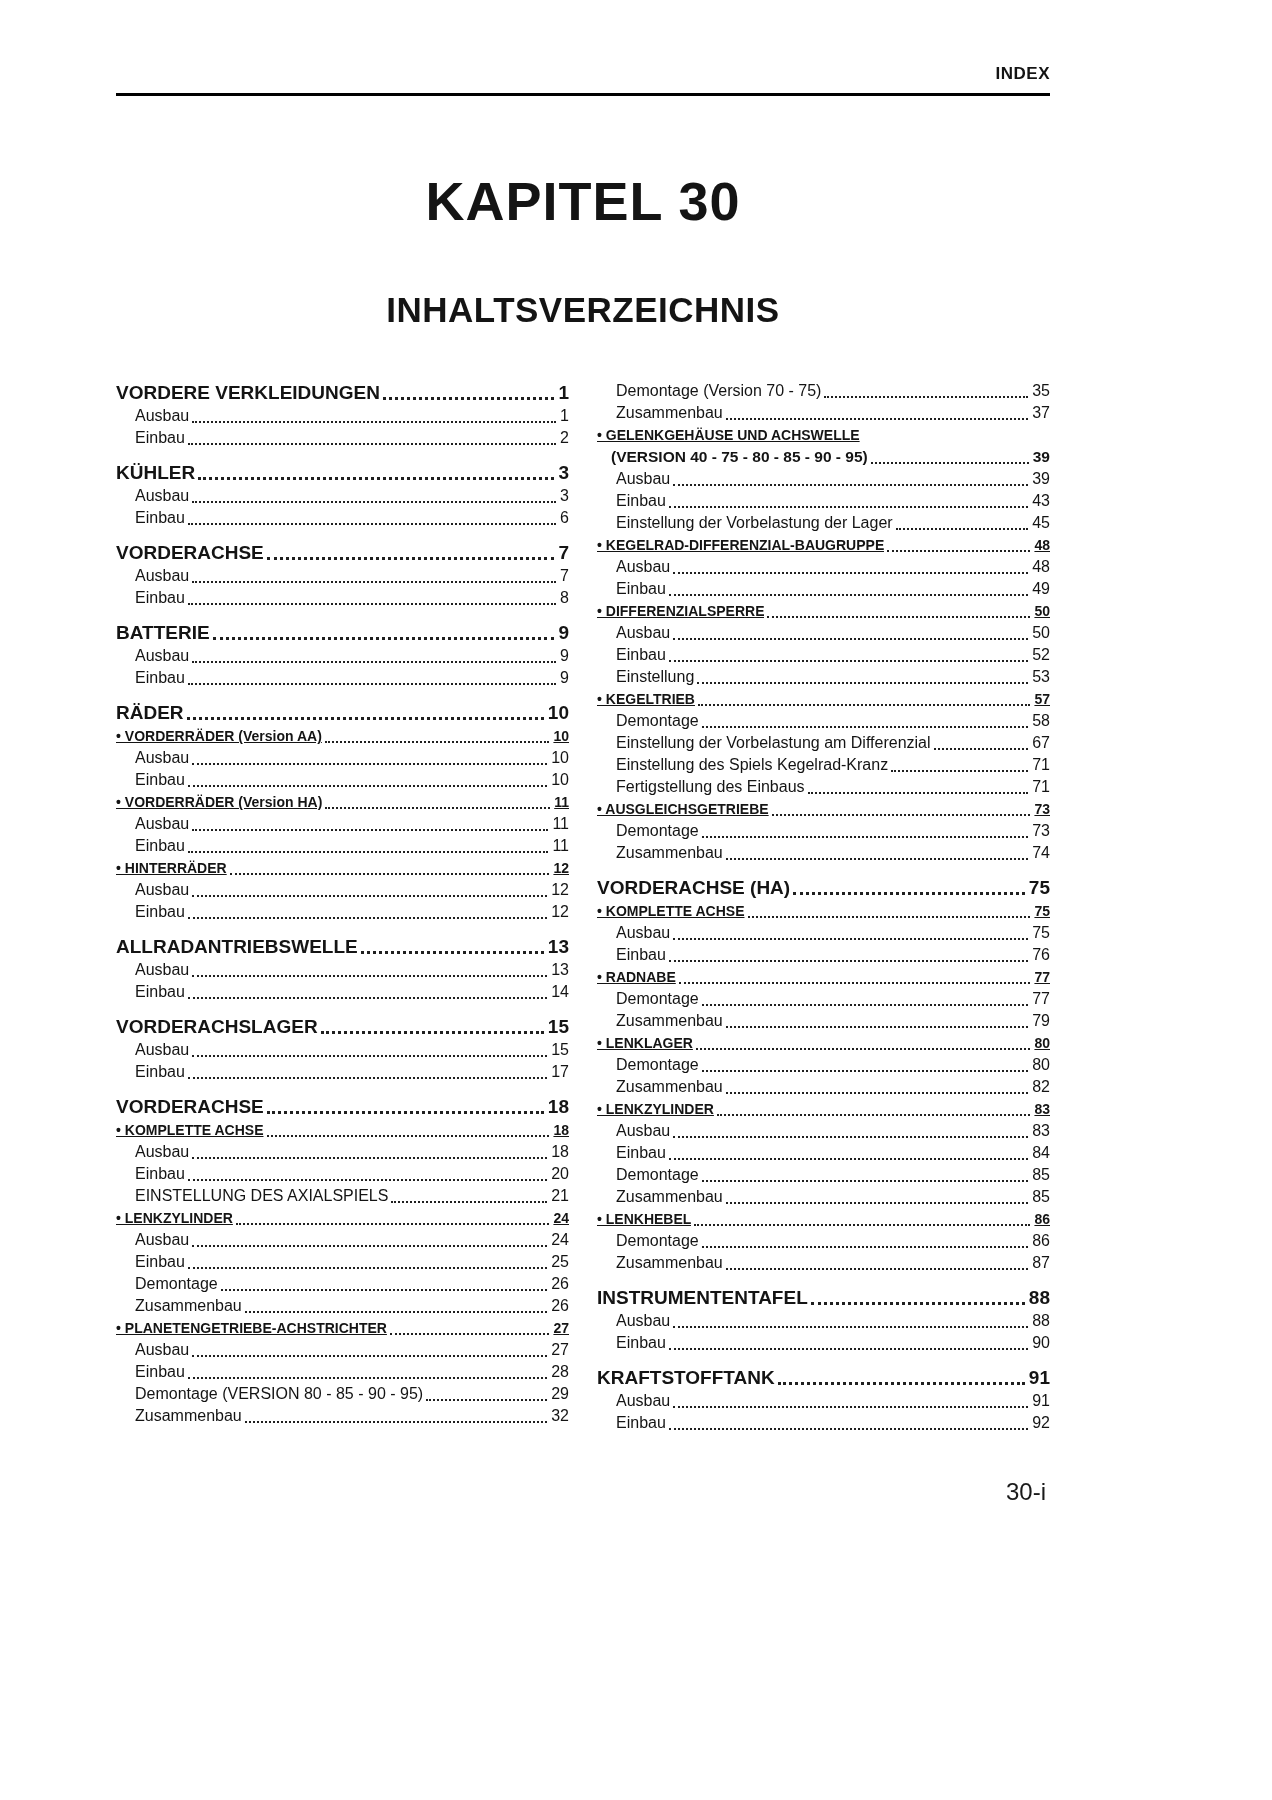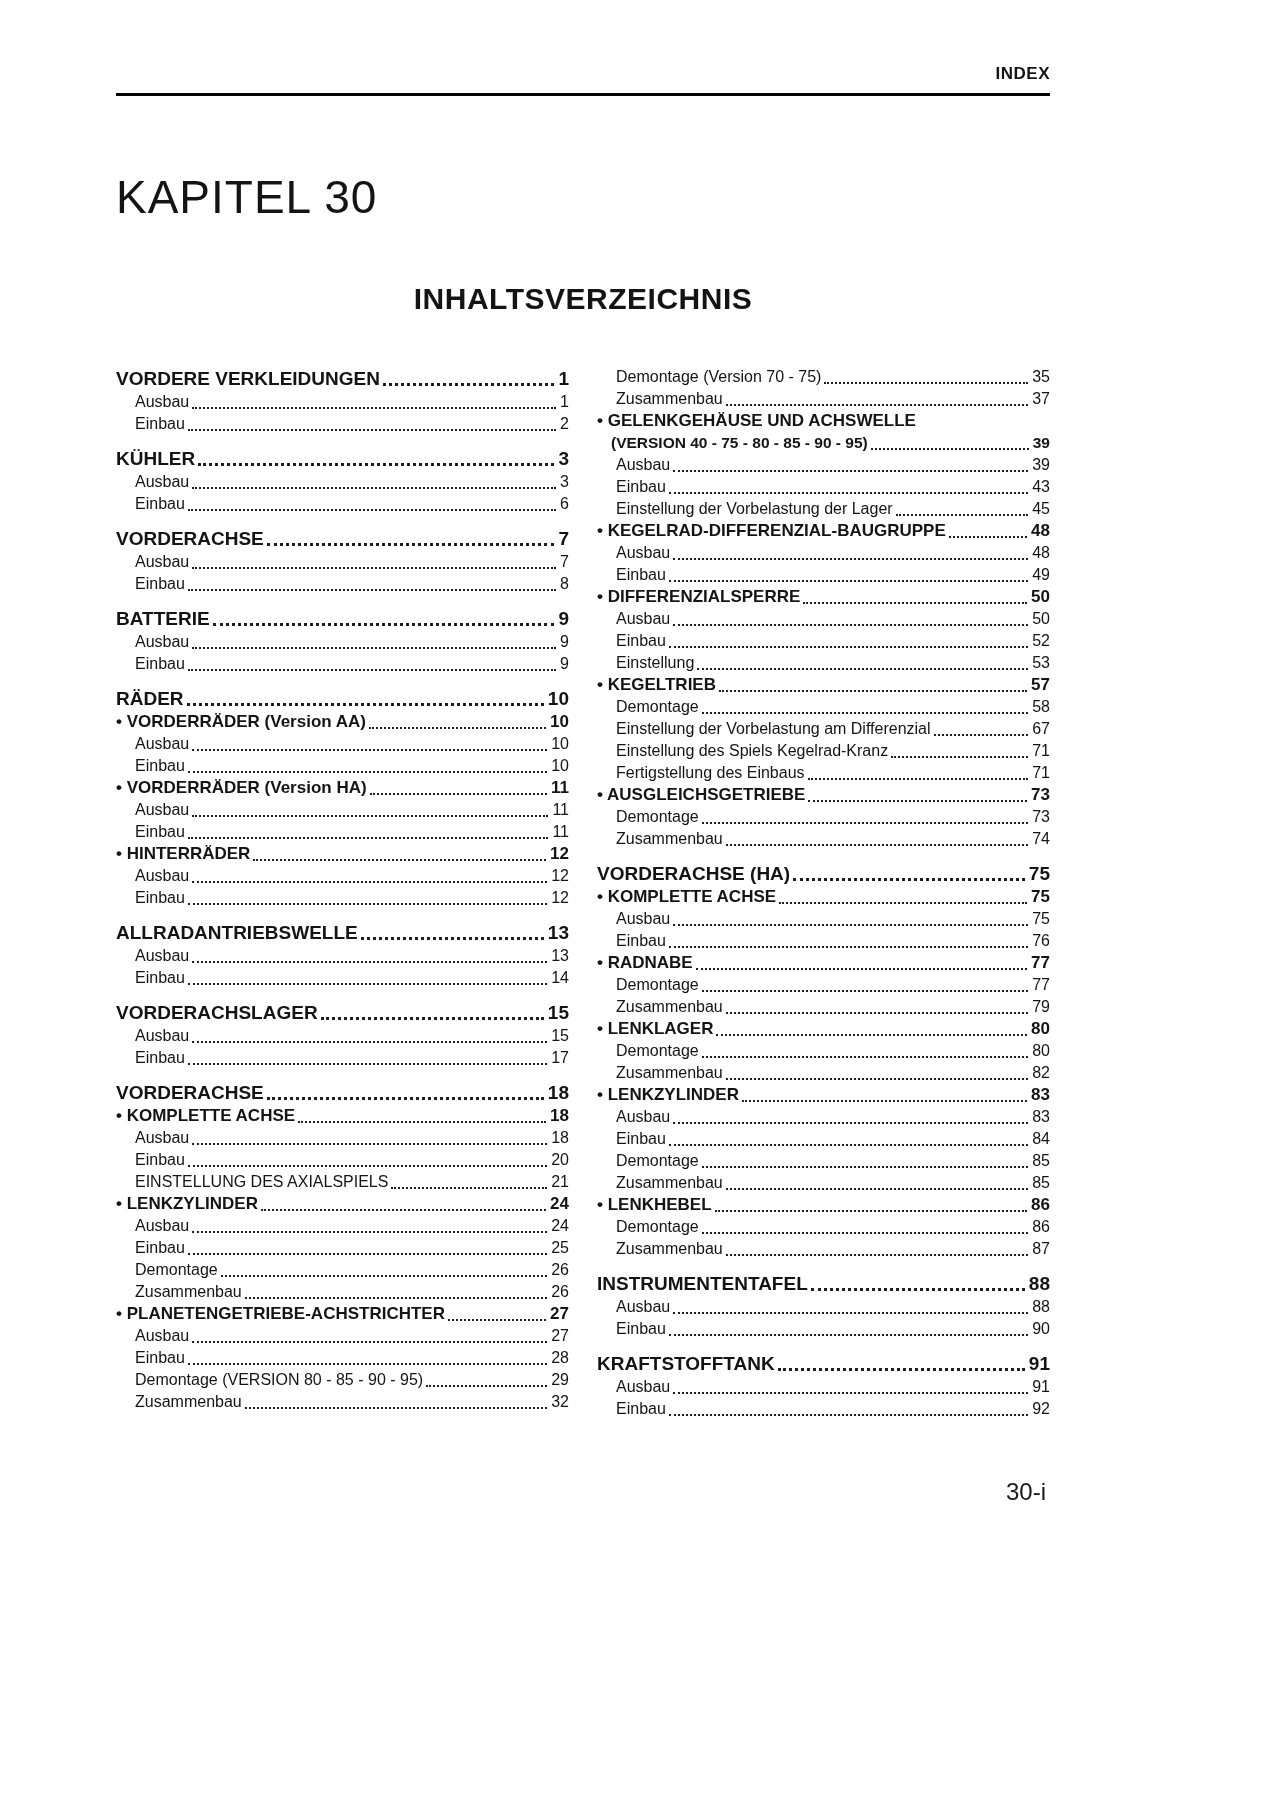--- a/index.html
+++ b/index.html
@@ -5,32 +5,32 @@
   html,body{margin:0;padding:0;}
   body{
     width:1272px;height:1800px;background:#f4f4f2;
     font-family:"Liberation Sans","DejaVu Sans",sans-serif;color:#141414;
     -webkit-font-smoothing:antialiased;
   }
   .page{position:relative;width:1272px;height:1800px;background:#ffffff;overflow:hidden;}
   .content{position:absolute;left:116px;right:222px;top:64px;}
   .header-row{text-align:right;font-weight:bold;font-size:17px;letter-spacing:.5px;}
   .rule{border-top:3px solid #000;margin-top:9px;}
-  .title{text-align:left;font-size:46px;font-weight:normal;margin:74px 0 0 0;letter-spacing:1px;}
-  .subtitle{text-align:center;font-size:30px;font-weight:bold;margin:58px 0 0 0;letter-spacing:.5px;}
+  .title{text-align:center;font-size:54px;font-weight:bold;margin:74px 0 0 0;letter-spacing:1px;}
+  .subtitle{text-align:center;font-size:35px;font-weight:bold;margin:58px 0 0 0;letter-spacing:.5px;}
   .columns{display:flex;gap:28px;margin-top:50px;}
   .col{flex:1;min-width:0;}
   .entry{display:flex;align-items:flex-end;line-height:22px;font-size:16px;}
   .entry .txt{white-space:nowrap;overflow:hidden;}
   .dots{flex:1;min-width:8px;border-bottom:2px dotted #1f1f1f;margin:0 2px 4px 3px;}
   .pg{white-space:nowrap;margin-left:2px;}
   .entry.h1{font-weight:bold;font-size:19px;line-height:25px;margin-top:11px;}
   .entry.h1 .dots{border-bottom-width:3px;margin-bottom:5px;}
   .col .entry.h1:first-child{margin-top:0;}
-  .entry.bullet{font-weight:bold;font-size:17px;}
+  .entry.bullet{font-weight:bold;font-size:14px;text-decoration:underline;}
   .entry.cont{font-weight:bold;font-size:15.5px;padding-left:14px;}
   .entry.item{padding-left:19px;}
   .footer{position:absolute;right:226px;top:1478px;font-size:24px;color:#1a1a1a;}
 </style>
 </head>
 <body>
 
 <div class="page">
   <div class="content">
     <div class="header-row">

